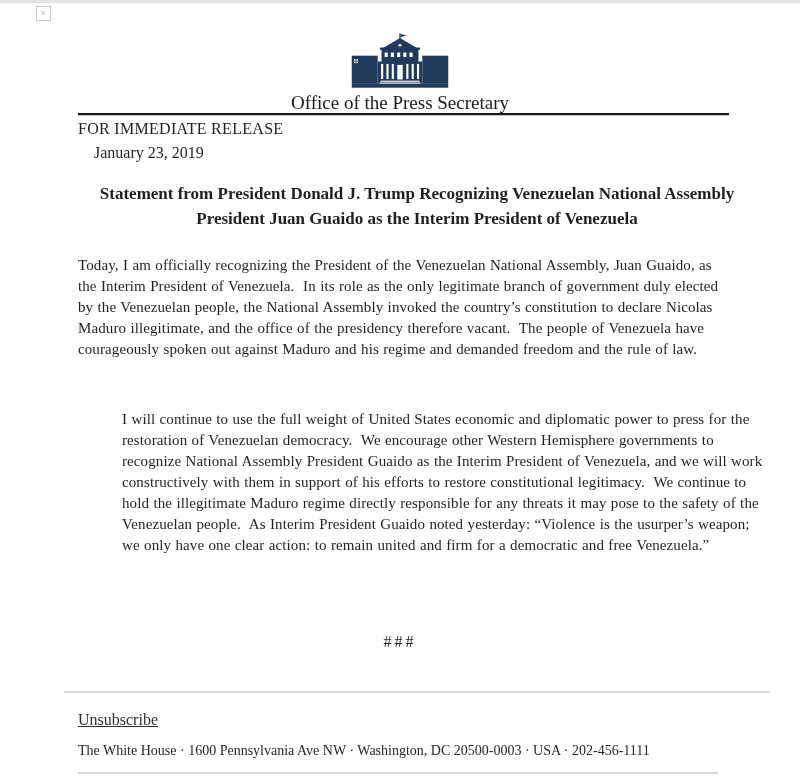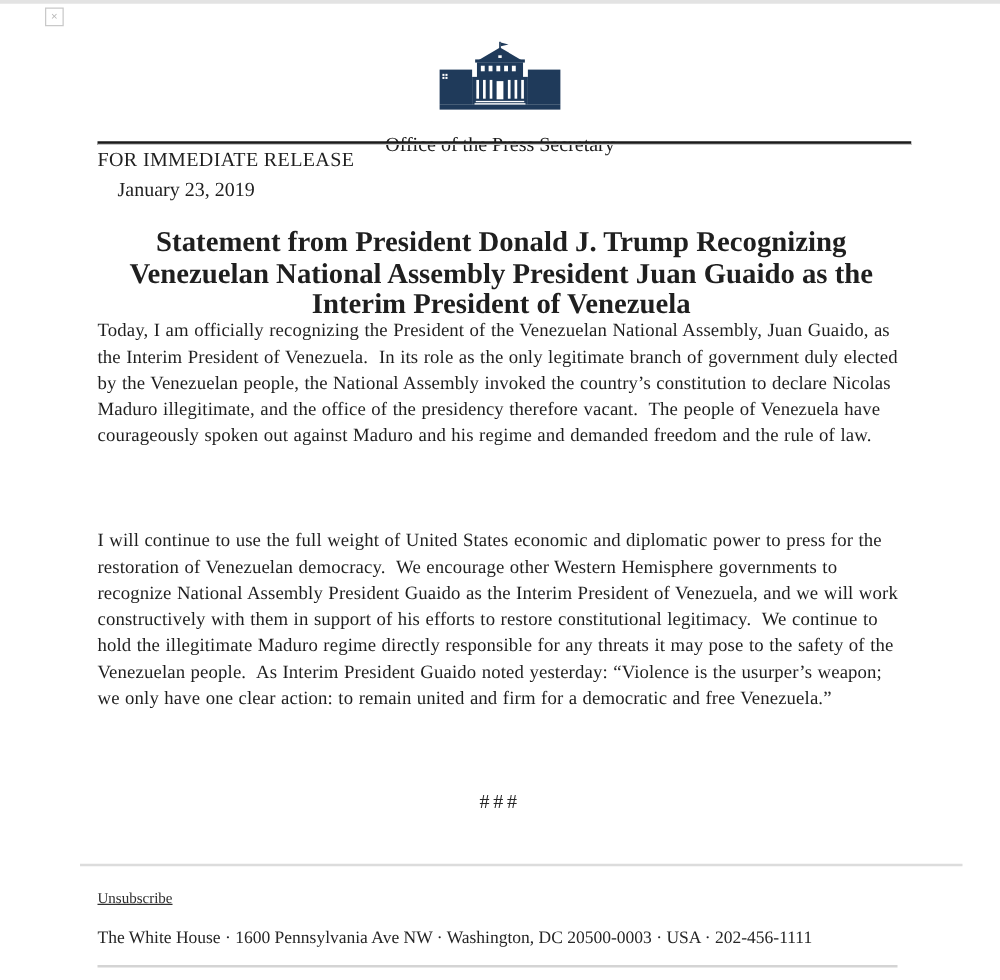--- a/index.html
+++ b/index.html
@@ -20,51 +20,51 @@
     border:1px solid #c9c9c9;
     color:#b5b5b5;font-size:9px;line-height:12px;text-align:center;
     font-family:"Liberation Sans",sans-serif;
   }
   .logo{
     position:absolute;top:33px;left:50%;transform:translateX(-50%);
     width:97px;height:57px;
   }
   .office-line{
     position:absolute;top:92px;left:0;width:800px;
-    text-align:center;font-size:16px;color:#1a1a1a;margin-top:16px;
+    text-align:center;font-size:19px;color:#1a1a1a;
   }
   .header-rule{
     position:absolute;top:113px;left:78px;width:651px;height:2px;
     background:#1b1b1b;border-bottom:1px solid #c8c8c8;
   }
   .content{position:absolute;left:78px;width:646px;}
   .release-line{top:120px;font-size:16px;letter-spacing:0.3px;}
   .release-date{top:144px;font-size:16px;margin-left:16px;}
   .statement-title{
-    top:182px;left:70px;width:662px;
-    font-size:23px;font-weight:bold;text-align:center;line-height:24.5px;
+    top:182px;left:86px;width:662px;
+    font-size:17px;font-weight:bold;text-align:center;line-height:24.5px;
   }
   .body-par{
     font-size:15px;line-height:21px;
     letter-spacing:0.1px;word-spacing:0.5px;
     white-space:pre-wrap;
     margin:0;
   }
   .par-1{top:255px;}
-  .par-2{top:423px;}
+  .par-2{top:409px;margin-left:44px;}
   .end-marker{
     position:absolute;top:633px;left:0;width:800px;
     text-align:center;font-size:16px;letter-spacing:3px;color:#262626;
   }
   .footer-divider{
     position:absolute;top:691px;left:64px;width:706px;height:2px;
     background:#dcdcdc;
   }
   .unsubscribe{
-    top:711px;font-size:12px;color:#2e2e2e;
+    top:711px;font-size:16px;color:#2e2e2e;
     text-decoration:underline;cursor:pointer;display:inline-block;
   }
   .footer-address{top:743px;font-size:14px;color:#262626;}
   .bottom-divider{
     position:absolute;top:772px;left:78px;width:640px;height:2px;
     background:#d4d4d4;
   }
   .abs{position:absolute;}
 </style>
 </head>

